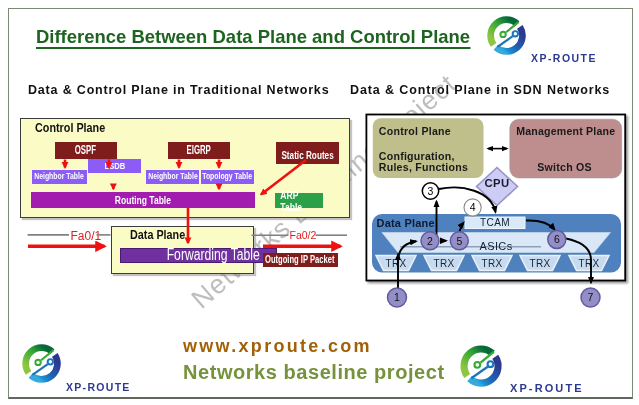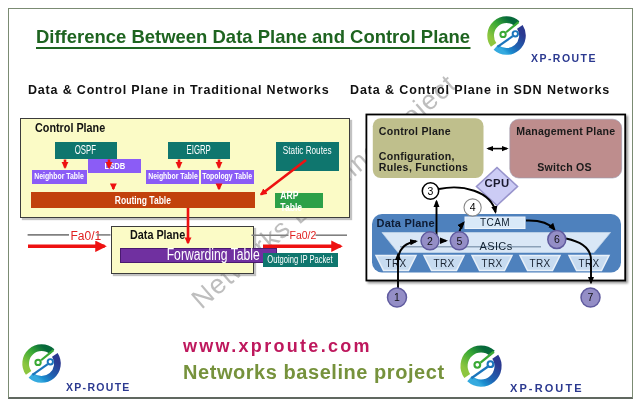--- a/index.html
+++ b/index.html
@@ -3,21 +3,21 @@
 <meta charset="utf-8">
 <style>
   html,body{margin:0;padding:0;background:#fff;}
   #page{position:relative;width:639px;height:405px;background:#fff;font-family:"Liberation Sans",sans-serif;overflow:hidden;}
   .abs{position:absolute;}
   #frame{left:8px;top:8px;width:623px;height:388px;border:1px solid #7b8b73;border-bottom:2px solid #606860;}
   #title{left:36px;top:27px;font-size:19px;font-weight:bold;color:#1e6420;white-space:nowrap;transform-origin:0 0;transform:scaleX(.972);border-bottom:2px solid #1e6420;line-height:20px;}
   .hd{font-weight:bold;color:#111;font-size:12.5px;white-space:nowrap;transform-origin:0 0;}
   
   .ybox{background:#fbfbc6;border:1.4px solid #3c3c3c;box-shadow:2px 2px 1px rgba(120,120,120,.45);}
-  .bb{background:#0f766e;color:#fff;font-weight:normal;white-space:nowrap;display:flex;align-items:flex-start;justify-content:center;}
+  .bb{background:#7f1d1d;color:#fff;font-weight:bold;white-space:nowrap;display:flex;align-items:flex-end;justify-content:center;}
   .lb{background:#8b5cf6;color:#fff;font-weight:bold;white-space:nowrap;display:flex;align-items:center;justify-content:center;}
   .cx{display:inline-block;transform:scaleX(var(--sx,1));}
   #cpLbl,#dpLbl{font-weight:bold;color:#111;white-space:nowrap;}
   .wm{color:rgba(125,125,125,.50);font-size:27px;white-space:nowrap;transform-origin:0 50%;letter-spacing:1px;}
   .xpt{font-weight:bold;color:#2b3990;white-space:nowrap;margin-top:23px;}
 </style>
 </head>
 <body>
 <div id="page">
 
@@ -60,36 +60,36 @@
   <div class="abs hd" id="hdR" style="left:350px;top:83px;letter-spacing:0.88px;">Data &amp; Control Plane in SDN Networks</div>
 
   <div class="abs ybox" style="left:19.5px;top:118px;width:328px;height:97.5px;"></div>
   <div class="abs" id="cpLbl" style="left:35px;top:119.5px;font-size:13.5px;"><span class="cx" style="--sx:.80;transform-origin:0 0;">Control Plane</span></div>
   <div class="abs bb" style="left:54.5px;top:141.8px;width:62.5px;height:17.5px;font-size:12px;line-height:17.5px;">
       <span class="cx" style="--sx:.65">OSPF</span>
     </div>
   <div class="abs bb" style="left:167.8px;top:141.8px;width:62.7px;height:17.5px;font-size:12px;line-height:17.5px;">
       <span class="cx" style="--sx:.65">EIGRP</span>
     </div>
-  <div class="abs bb" id="statr" style="left:275.5px;top:142px;width:63.5px;height:29px;font-size:10.5px;line-height:17.5px;">
+  <div class="abs bb" id="statr" style="left:275.5px;top:142px;width:63.5px;height:22px;font-size:10.5px;line-height:17.5px;">
       <span class="cx" style="--sx:.78">Static Routes</span>
     </div>
   <div class="abs lb nt" style="left:31.7px;top:169.8px;width:55px;height:13.8px;font-size:8.6px;line-height:13.8px;">
       <span class="cx" style="--sx:.80">Neighbor Table</span>
     </div>
   <div class="abs lb" style="left:88.1px;top:159px;width:53px;height:13.8px;font-size:9.5px;line-height:13.8px;">
       <span class="cx" style="--sx:.80">LSDB</span>
     </div>
   <div class="abs lb nt" style="left:146px;top:169.8px;width:53.4px;height:13.8px;font-size:8.6px;line-height:13.8px;">
       <span class="cx" style="--sx:.80">Neighbor Table</span>
     </div>
   <div class="abs lb nt" style="left:200.8px;top:169.8px;width:53.5px;height:13.8px;font-size:8.6px;line-height:13.8px;">
       <span class="cx" style="--sx:.80">Topology Table</span>
     </div>
-  <div class="abs" style="left:31px;top:192px;width:224px;height:15.5px;background:#c2410c;color:#fff;font-weight:bold;font-size:11.5px;display:flex;align-items:center;justify-content:center;">
+  <div class="abs" style="left:31px;top:192px;width:224px;height:15.5px;background:#a21caf;color:#fff;font-weight:bold;font-size:11.5px;display:flex;align-items:center;justify-content:center;">
       <span class="cx" style="--sx:.74">Routing Table</span>
     </div>
   <div class="abs" style="left:275px;top:193px;width:48px;height:15.2px;background:#2ca048;color:#fff;font-weight:bold;font-size:11px;display:flex;align-items:center;justify-content:center;">
       <span class="cx" style="--sx:.78">ARP Table</span>
     </div>
 
   <div class="abs ybox" style="left:110.5px;top:225.5px;width:141px;height:46px;"></div>
   <div class="abs" id="dpLbl" style="left:130px;top:227px;font-size:13px;"><span class="cx" style="--sx:.83;transform-origin:0 0;">Data Plane</span></div>
   <div class="abs" style="left:119.5px;top:248px;width:125.7px;height:12.8px;background:#7030a0;border:1px solid #4a1a70;color:#fff;font-weight:normal;font-size:16px;display:flex;align-items:center;justify-content:center;padding-left:30px;">
       <span class="cx" style="--sx:.76">Forwarding Table</span>
@@ -202,21 +202,21 @@
           <text x="70" y="136.6">2</text>
             <text x="99.3" y="136.6">5</text>
             <text x="196.8" y="135.3">6</text>
           <text x="37" y="193.3">1</text>
             <text x="230.5" y="193.3">7</text>
         </g>
       </g>
     </g>
   </svg>
 
-  <div class="abs" id="furl" style="left:183px;top:336px;font-size:18px;letter-spacing:2.3px;font-weight:bold;color:#be185d;">www.xproute.com</div>
+  <div class="abs" id="furl" style="left:183px;top:336px;font-size:18px;letter-spacing:2.3px;font-weight:bold;color:#a16207;">www.xproute.com</div>
   <div class="abs" id="fnet" style="left:183px;top:361px;font-size:20px;letter-spacing:0.55px;font-weight:bold;color:#76923c;">Networks baseline project</div>
 
   <svg class="abs" style="left:19.5px;top:341.6px" width="43" height="43">
       <use href="#xplogo"></use>
     </svg>
   <div class="abs xpt" id="xpt2" style="left:66px;top:358px;font-size:10.5px;letter-spacing:1.3px;">XP-ROUTE</div>
   <svg class="abs" style="left:457.5px;top:342.5px" width="46" height="46">
       <use href="#xplogo"></use>
     </svg>
   <div class="abs xpt" id="xpt3" style="left:510px;top:358.5px;font-size:11px;letter-spacing:2.1px;">XP-ROUTE</div>

